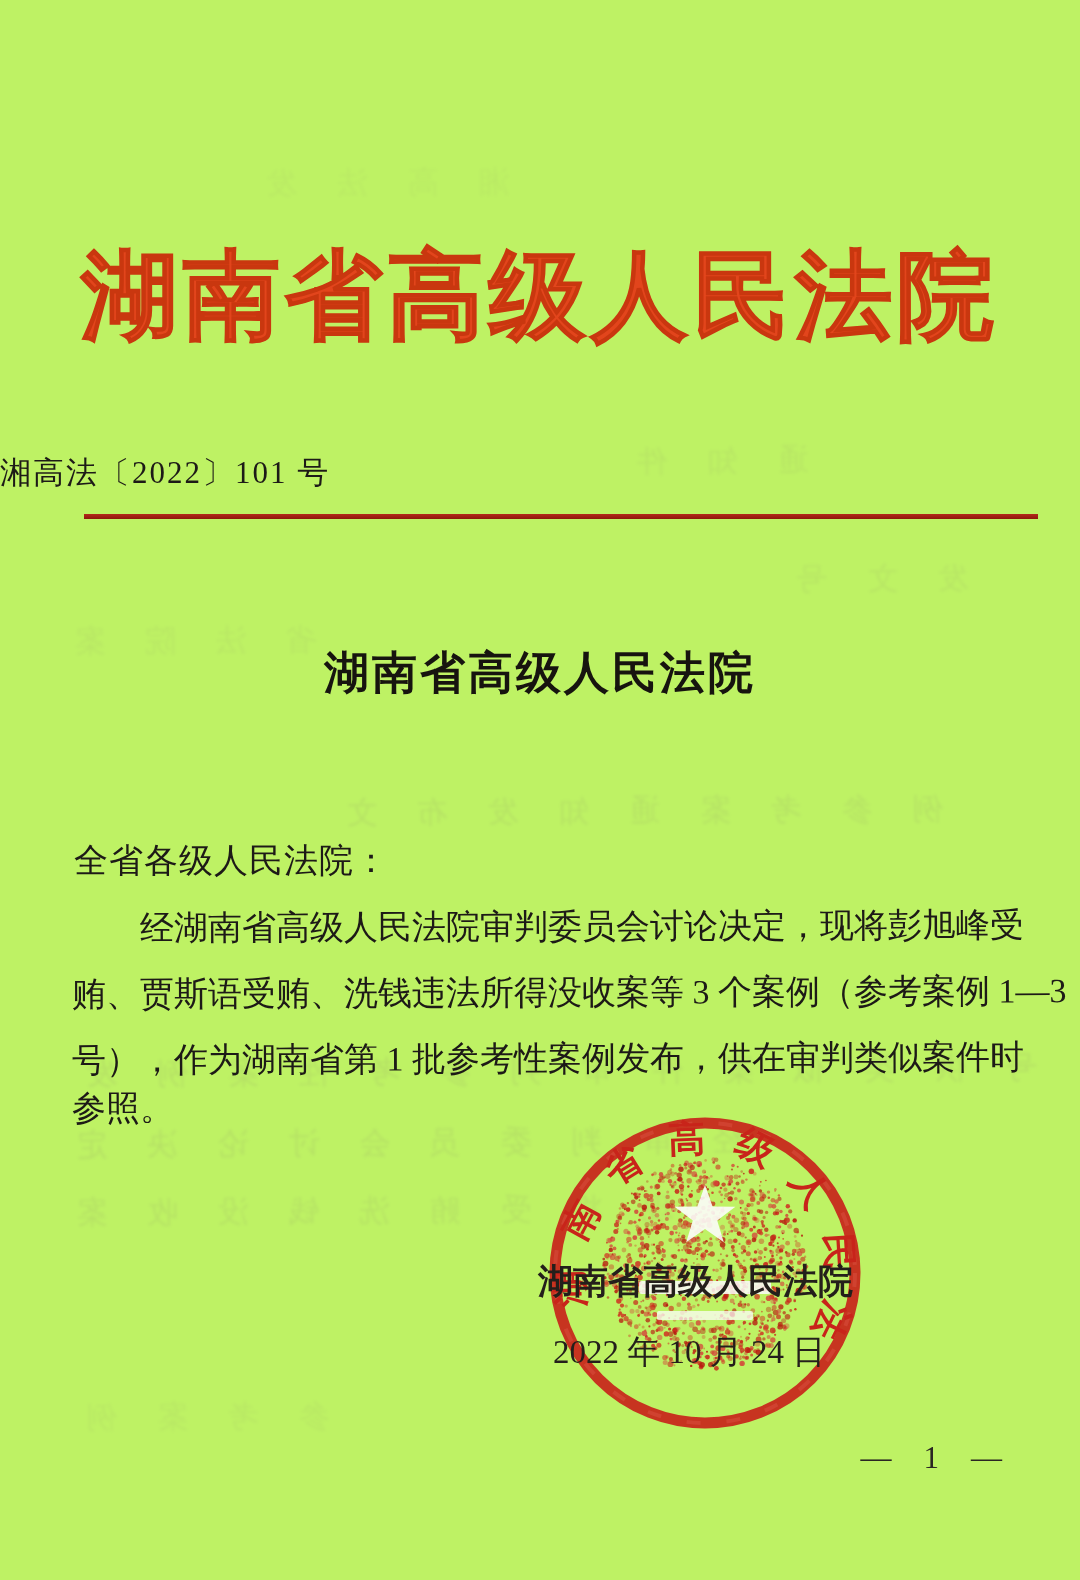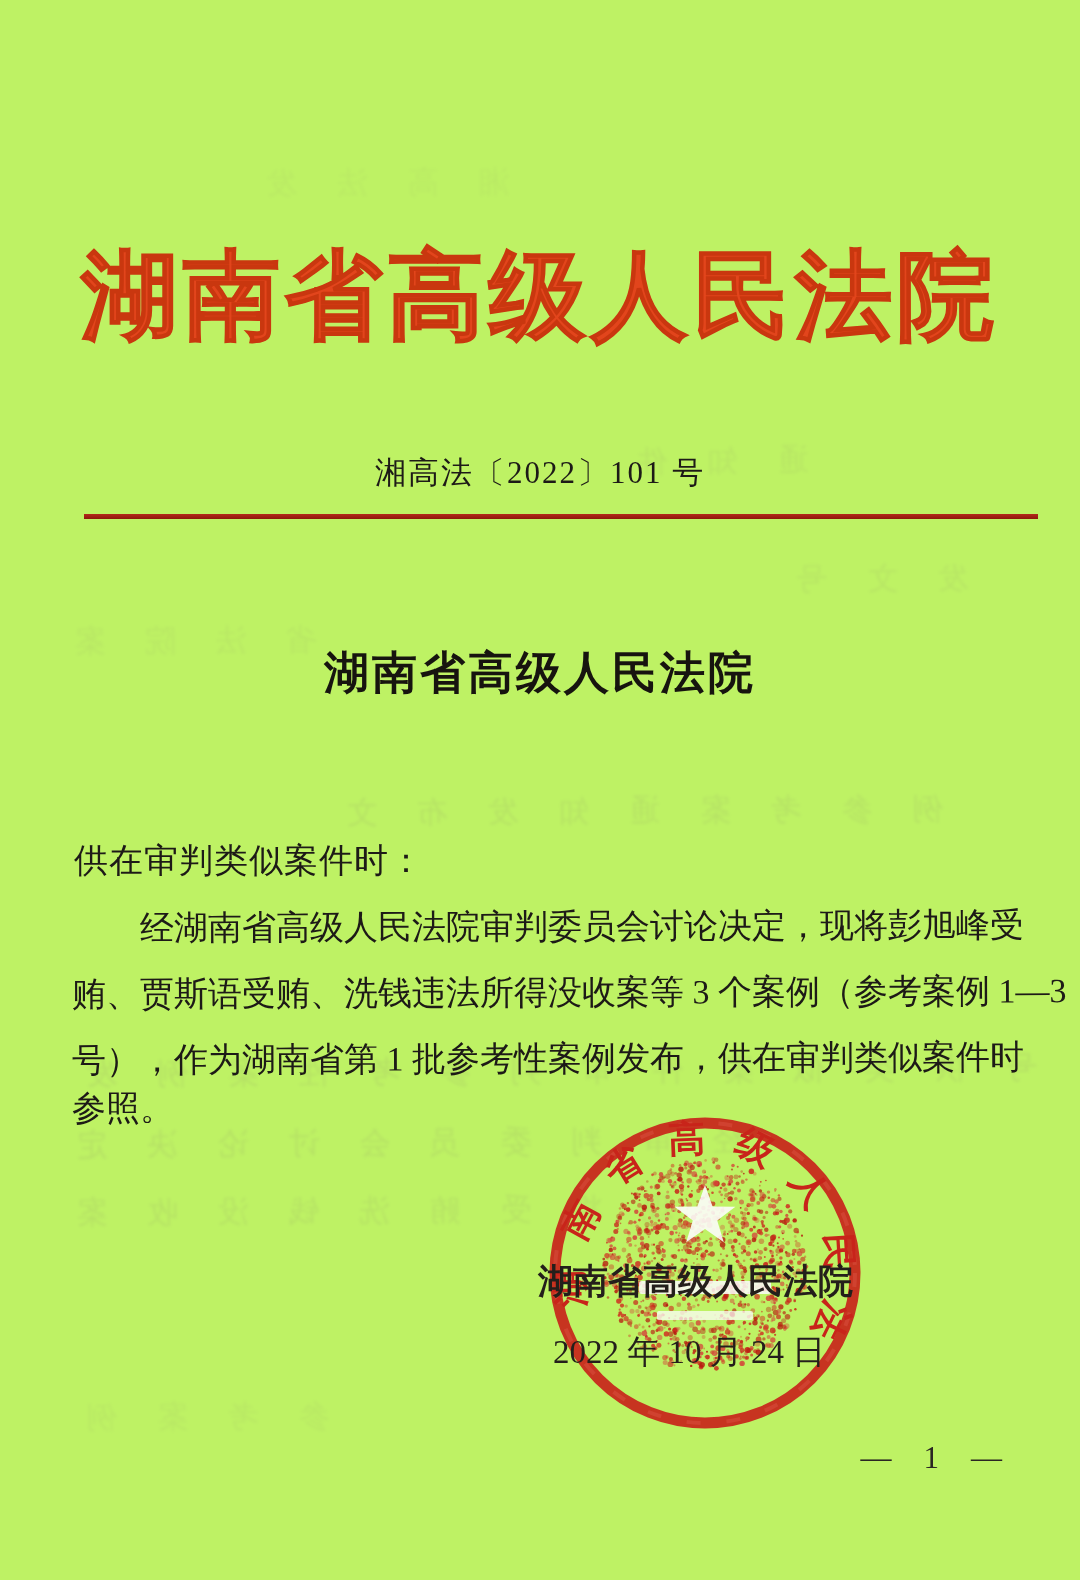--- a/index.html
+++ b/index.html
@@ -15,21 +15,21 @@
     position:absolute;top:232px;left:0;width:100%;
     text-align:center;
     font-size:97px;font-weight:900;
     letter-spacing:5px;
     color:#e2451c;
     -webkit-text-stroke:1.5px #c9370f;
     white-space:nowrap;
   }
   .doc-number{
     position:absolute;top:452px;left:0;width:100%;
-    text-align:center;
+    text-align:left;
     font-size:31px;
     letter-spacing:2px;
   }
   .red-rule{
     position:absolute;top:514px;left:84px;width:954px;height:5px;
     background:linear-gradient(to bottom,#b3291a,#8e170c);
   }
   .notice-title{
     position:absolute;top:642px;left:0;width:100%;
     text-align:center;font-weight:900;color:#17140f;
@@ -108,21 +108,21 @@
   <div class="masthead">湖南省高级人民法院</div>
 
   <div class="doc-number">湘高法〔2022〕101 号</div>
 
   <div class="red-rule"></div>
 
   <div class="notice-title">
     <div class="line1">湖南省高级人民法院</div>
   </div>
 
-  <div class="salutation">供在审判类似案件时：</div>
+  <div class="salutation">全省各级人民法院：</div>
 
   <div class="para-line pl1">　　经湖南省高级人民法院审判委员会讨论决定，现将彭旭峰受</div>
   <div class="para-line pl2">贿、贾斯语受贿、洗钱违法所得没收案等 3 个案例（参考案例 1—3</div>
   <div class="para-line pl3">号），作为湖南省第 1 批参考性案例发布，供在审判类似案件时</div>
   <div class="para-line pl4 last">参照。</div>
 
   <div class="seal-wrap">
     <svg width="330" height="330" viewBox="-165 -165 330 330">
       <defs>
         <path id="sealArc" d="M -105.6 61 A 122 122 0 1 1 105.6 61" fill="none"></path>

